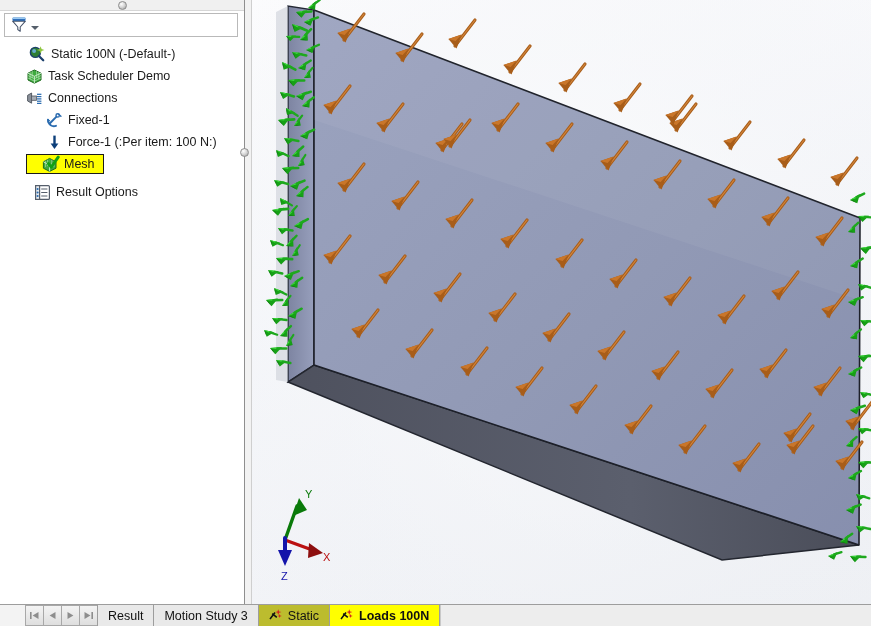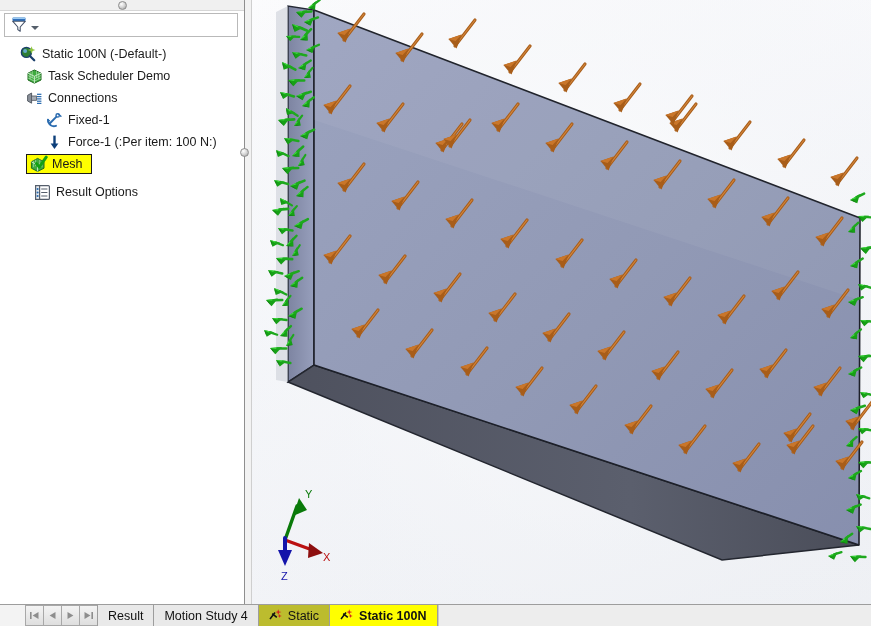--- a/index.html
+++ b/index.html
@@ -118,21 +118,21 @@
     justify-content: center;
   }
   .tnode .tlabel {
     font-size: 12.5px;
     color: #1a1a1a;
     line-height: 1;
   }
   .hl-mesh {
     background: #ffff00;
     border: 1px solid #1b1b1b;
-    padding: 0 8px 0 1px;
+    padding: 0 8px 0 13px;
     height: 20px;
     box-sizing: border-box;
     display: inline-flex;
     align-items: center;
     margin-left: 1px;
   }
   .hl-mesh .ticon { margin-right: 4px; }
 
   
   #vsplit {
@@ -222,21 +222,21 @@
               <rect x="3.5" y="3.5" width="13" height="1.6" rx="0.8" fill="#9ccaf0"></rect>
               <path d="M3.6 7.2 L16.4 7.2 L11.2 13.0 L11.2 17.3 L8.8 15.6 L8.8 13.0 Z" fill="#ffffff" stroke="#46536a" stroke-width="1.1" stroke-linejoin="round"></path>
             </svg>
           </span>
           <span class="caret-small"></span>
         </span>
       </div>
 
       <div id="tree">
 
-        <div class="tnode" style="padding-left:2px;">
+        <div class="tnode" style="padding-left:11px;">
           <span class="twist"></span>
           <span class="ticon">
             <svg width="19" height="19" viewBox="0 0 19 19">
               <circle cx="7.4" cy="7.4" r="5.0" fill="#2e7d32" stroke="#1b3f6b" stroke-width="1.4"></circle>
               <circle cx="6.1" cy="6.0" r="2.0" fill="#6fb2e8" opacity=".85"></circle>
               <path d="M10.9 11.0 L15.2 15.3" stroke="#1b3f6b" stroke-width="2.3" stroke-linecap="round"></path>
               <path d="M12.6 1.2 L13.6 4.0 L16.4 5.0 L13.6 6.0 L12.6 8.8 L11.6 6.0 L8.8 5.0 L11.6 4.0 Z" fill="#8ec63f"></path>
             </svg>
           </span>
           <span class="tlabel">Static 100N (-Default-)</span>
@@ -567,21 +567,21 @@
           <path d="M1.5 1 L1.5 8 L7.4 4.5 Z" fill="#8d8d8d"></path>
           <rect x="8.4" y="1" width="1.6" height="7" fill="#8d8d8d"></rect>
         </svg>
     </div>
 
     <div class="tab sep-left">
       <span>Result</span>
     </div>
 
     <div class="tab">
-      <span>Motion Study 4</span>
+      <span>Motion Study 3</span>
     </div>
 
     <div class="tab olive">
       <span>
         <svg width="14" height="13" viewBox="0 0 14 13">
           <path d="M1 11 L6 4.5" stroke="#111" stroke-width="1.5"></path>
           <path d="M3.2 5.6 L7.8 9.4" stroke="#111" stroke-width="1.5"></path>
           <path d="M9.2 1.2 L10.1 3.4 L12.4 4.0 L10.1 4.7 L9.2 7.0 L8.5 4.7 L6.2 4.0 L8.5 3.4 Z" fill="#d4241c"></path>
           <path d="M10.6 6.0 L11.2 7.5 L12.8 8.0 L11.2 8.5 L10.6 10.0 L10.0 8.5 L8.4 8.0 L10.0 7.5 Z" fill="#d4241c"></path>
         </svg>
@@ -591,19 +591,19 @@
 
     <div class="tab yellow">
       <span>
         <svg width="14" height="13" viewBox="0 0 14 13">
           <path d="M1 11 L6 4.5" stroke="#111" stroke-width="1.5"></path>
           <path d="M3.2 5.6 L7.8 9.4" stroke="#111" stroke-width="1.5"></path>
           <path d="M9.2 1.2 L10.1 3.4 L12.4 4.0 L10.1 4.7 L9.2 7.0 L8.5 4.7 L6.2 4.0 L8.5 3.4 Z" fill="#d4241c"></path>
           <path d="M10.6 6.0 L11.2 7.5 L12.8 8.0 L11.2 8.5 L10.6 10.0 L10.0 8.5 L8.4 8.0 L10.0 7.5 Z" fill="#d4241c"></path>
         </svg>
       </span>
-      <span>Static 100N</span>
+      <span>Loads 100N</span>
     </div>
 
     <div class="tail"></div>
   </div>
 
 </div>
 
 </body></html>

